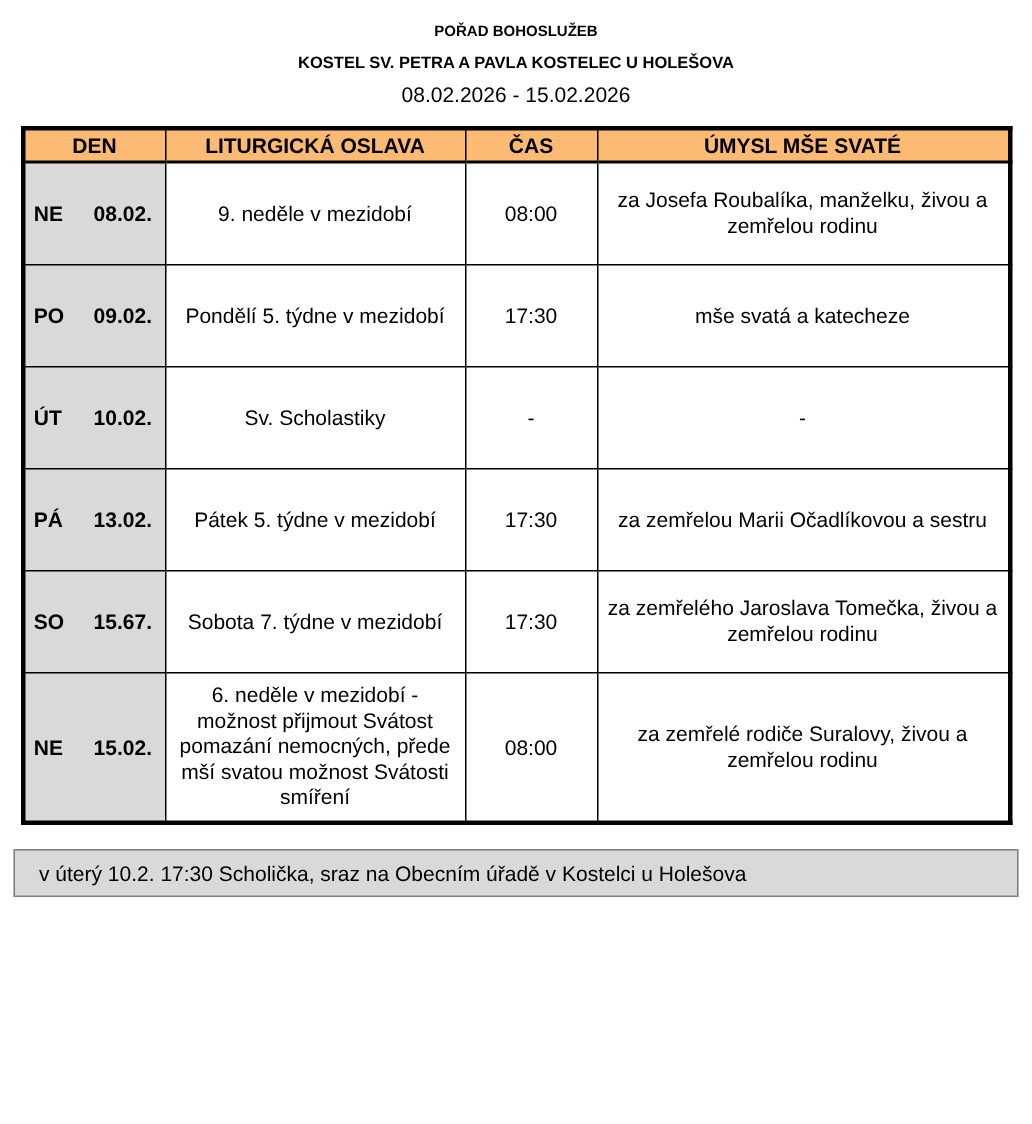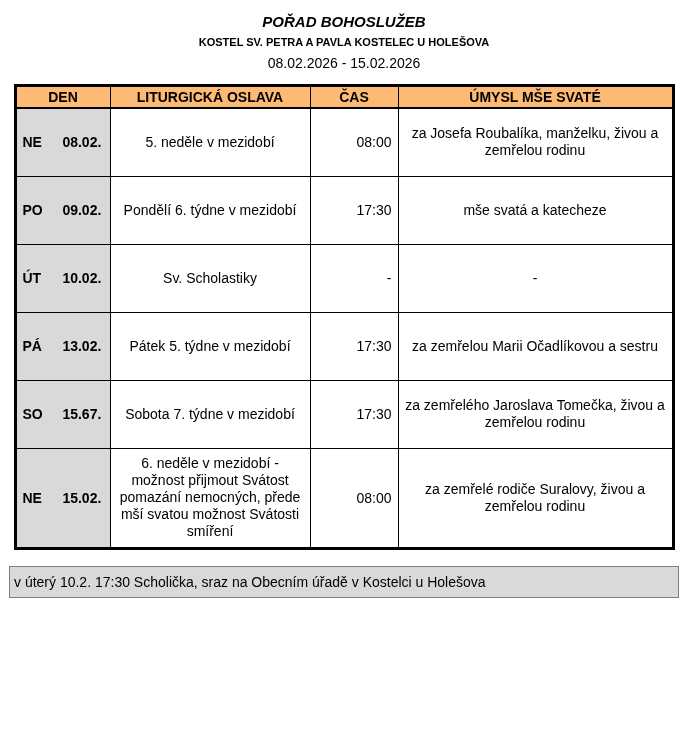--- a/index.html
+++ b/index.html
@@ -14,24 +14,23 @@
   .page {
     width: 688px;
     height: 749px;
     position: relative;
   }
   .titles {
     text-align: center;
     padding-top: 12px;
   }
   .title {
-    font-size: 15px;
+    font-size: 10px;
     font-weight: bold;
     line-height: 20px;
-    font-style: italic;
   }
   .subtitle {
     font-size: 11px;
     font-weight: bold;
     line-height: 20px;
   }
   .daterange {
     font-size: 14px;
     line-height: 22px;
     font-weight: normal;
@@ -65,29 +64,29 @@
   td.den {
     background: #d9d9d9;
     font-weight: bold;
     text-align: left;
     padding-left: 8px;
     border-right: 1px solid #000;
   }
   td.den .day { display: inline-block; min-width: 24px; }
   td.den .date { display: inline-block; margin-left: 12px; }
   td.oslava { text-align: center; line-height: 17px; }
-  td.cas { text-align: right; margin-top: 20px; }
+  td.cas { text-align: center; margin-top: 20px; }
   td.umysl { text-align: center; line-height: 17px; }
   .footer-note {
     margin: 16px auto 0 auto;
     width: 670px;
     background: #d9d9d9;
     border: 1px solid #7f7f7f;
     font-size: 14px;
-    padding: 7px 4px;
+    padding: 7px 16px;
     line-height: 16px;
   }
 </style>
 </head>
 <body>
 
 <div class="page">
 
   <div class="titles">
     <div class="title">POŘAD BOHOSLUŽEB</div>
@@ -109,30 +108,30 @@
         <th>ČAS</th>
         <th>ÚMYSL MŠE SVATÉ</th>
       </tr>
     </thead>
     <tbody>
       <tr class="srow">
         <td class="den">
           <span class="day">NE</span>
           <span class="date">08.02.</span>
         </td>
-        <td class="oslava">5. neděle v mezidobí</td>
+        <td class="oslava">9. neděle v mezidobí</td>
         <td class="cas">08:00</td>
         <td class="umysl">za Josefa Roubalíka, manželku, živou a zemřelou rodinu</td>
       </tr>
       <tr class="srow">
         <td class="den">
           <span class="day">PO</span>
           <span class="date">09.02.</span>
         </td>
-        <td class="oslava">Pondělí 6. týdne v mezidobí</td>
+        <td class="oslava">Pondělí 5. týdne v mezidobí</td>
         <td class="cas">17:30</td>
         <td class="umysl">mše svatá a katecheze</td>
       </tr>
       <tr class="srow">
         <td class="den">
           <span class="day">ÚT</span>
           <span class="date">10.02.</span>
         </td>
         <td class="oslava">Sv. Scholastiky</td>
         <td class="cas">-</td>

